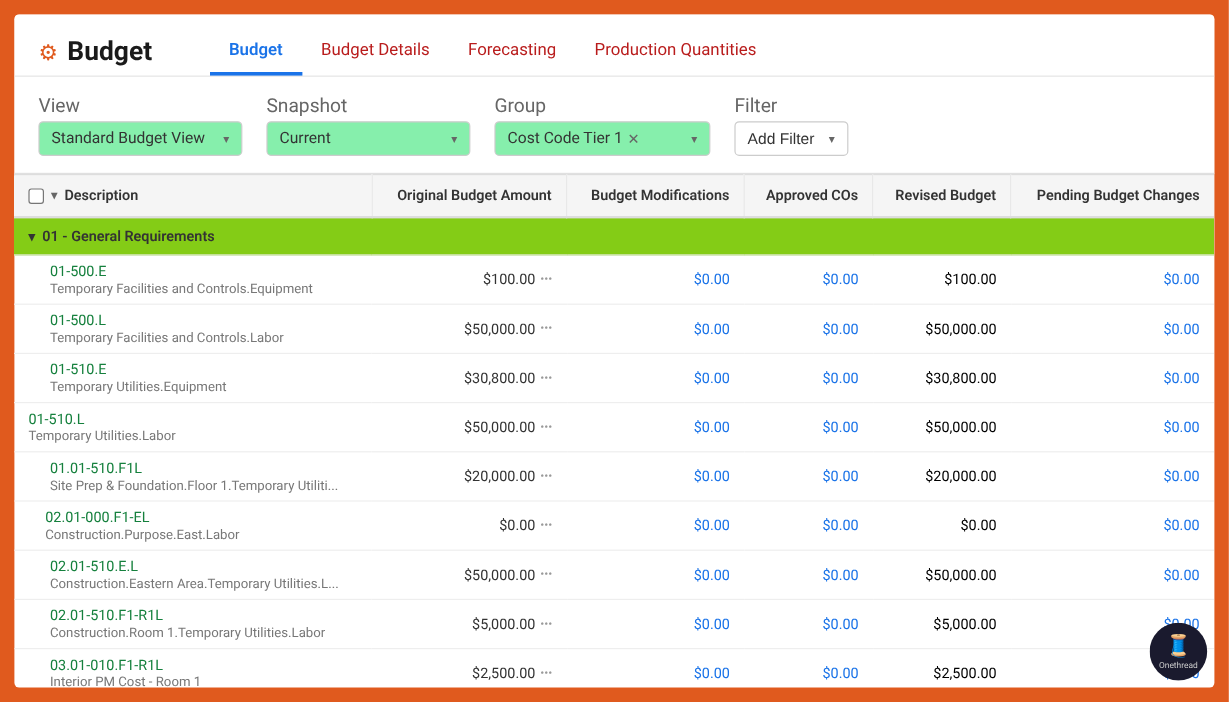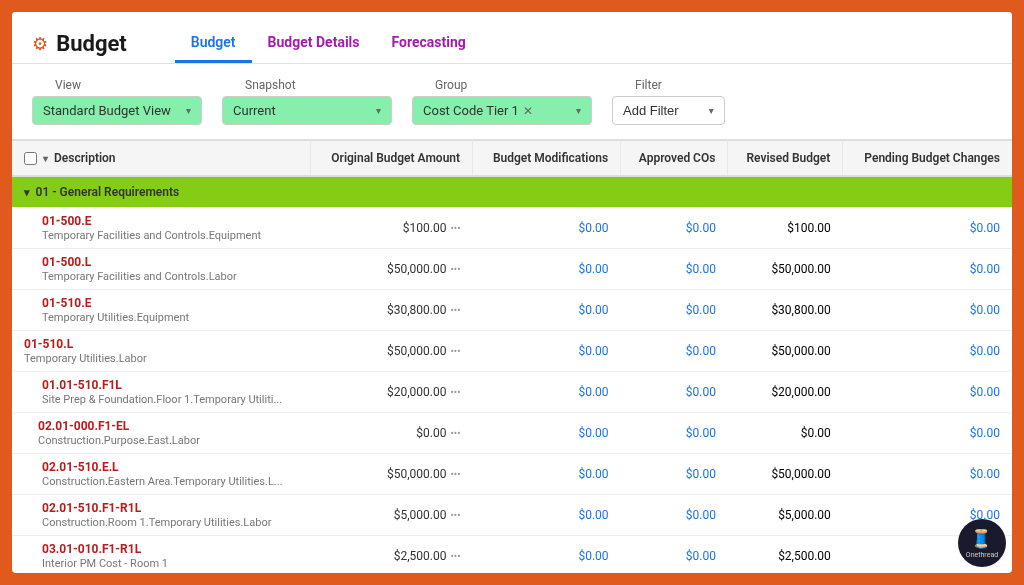--- a/index.html
+++ b/index.html
@@ -44,26 +44,25 @@
       margin-right: 24px;
     }
     .nav-tabs {
       display: flex;
       align-items: flex-end;
       gap: 0;
     }
     .nav-tab {
       padding: 10px 16px;
       font-size: 14px;
-      color: #a21caf;
+      color: #b91c1c;
       cursor: pointer;
       border-bottom: 3px solid transparent;
       white-space: nowrap;
       text-decoration: none;
-      font-weight: bold;
     }
     .nav-tab.active {
       color: #1a73e8;
       border-bottom: 3px solid #1a73e8;
       font-weight: 600;
     }
     
     .filters-row {
       display: flex;
       align-items: flex-end;
@@ -71,23 +70,22 @@
       gap: 20px;
       background: #fff;
       border-bottom: 1px solid #e0e0e0;
     }
     .filter-group {
       display: flex;
       flex-direction: column;
       gap: 4px;
     }
     .filter-label {
-      font-size: 12px;
+      font-size: 16px;
       color: #666;
-      margin-left: 23px;
     }
     .filter-select {
       display: flex;
       align-items: center;
       border: 1px solid #ccc;
       border-radius: 4px;
       padding: 6px 10px;
       font-size: 13px;
       color: #333;
       cursor: pointer;
@@ -115,21 +113,21 @@
     .add-filter-btn {
       display: flex;
       align-items: center;
       border: 1px solid #ccc;
       border-radius: 4px;
       padding: 6px 10px;
       font-size: 13px;
       color: #333;
       cursor: pointer;
       background: #fff;
-      gap: 22px;
+      gap: 4px;
     }
     
     .table-container {
       flex: 1;
       overflow-y: auto;
       overflow-x: hidden;
     }
     table {
       width: 100%;
       border-collapse: collapse;
@@ -167,22 +165,22 @@
     .data-row td {
       padding: 6px 12px;
     }
     .data-row td:first-child {
       text-align: left;
     }
     .data-row td {
       text-align: right;
     }
     .row-code {
-      font-weight: 700;
-      color: #b91c1c;
+      font-weight: 400;
+      color: #15803d;
       font-size: 12px;
     }
     .row-desc {
       color: #777;
       font-size: 11px;
       margin-top: 1px;
     }
     .amount-cell {
       color: #333;
       font-size: 12px;
@@ -234,20 +232,21 @@
 
   <div class="header">
     <div class="header-title-group">
       <span class="gear-icon">⚙</span>
       <span class="header-title">Budget</span>
     </div>
     <nav class="nav-tabs">
       <a class="nav-tab active">Budget</a>
       <a class="nav-tab">Budget Details</a>
       <a class="nav-tab">Forecasting</a>
+      <a class="nav-tab">Production Quantities</a>
     </nav>
   </div>
 
   <div class="filters-row">
     <div class="filter-group">
       <span class="filter-label">View</span>
       <div class="filter-select">
         <span>Standard Budget View</span>
         <span class="chevron-down">▾</span>
       </div>

